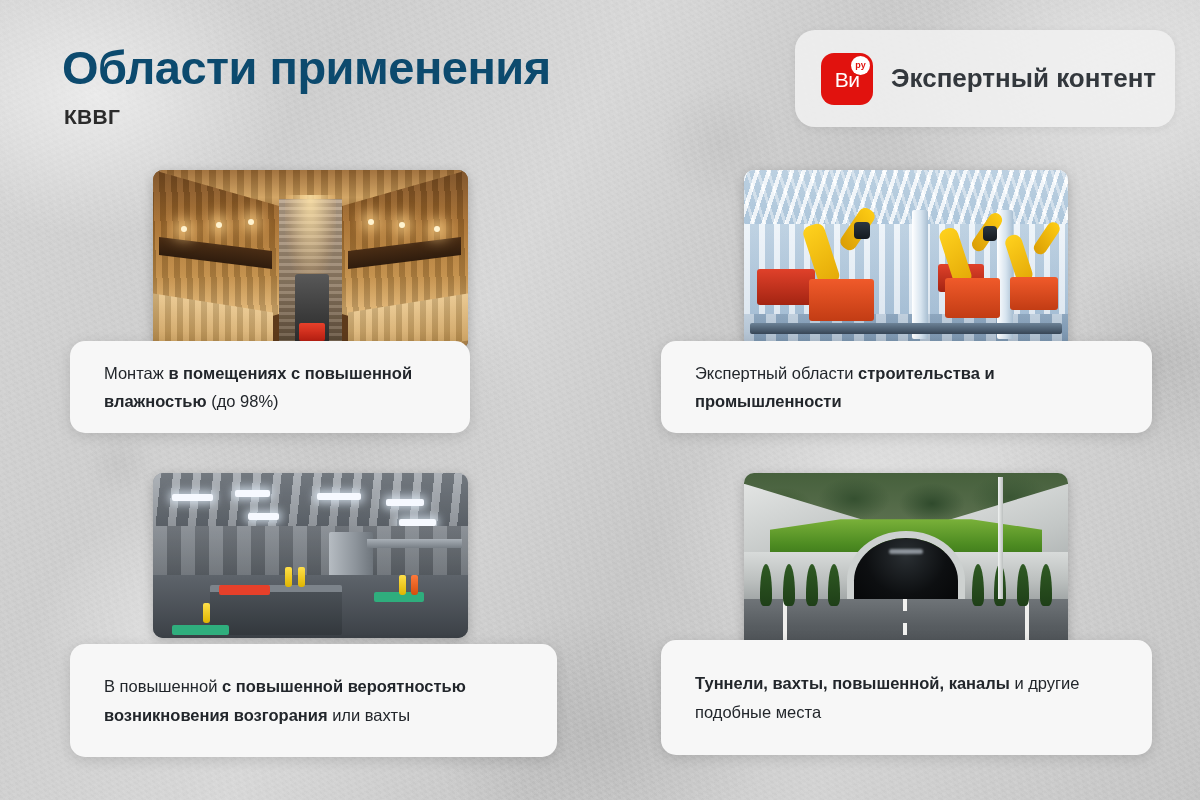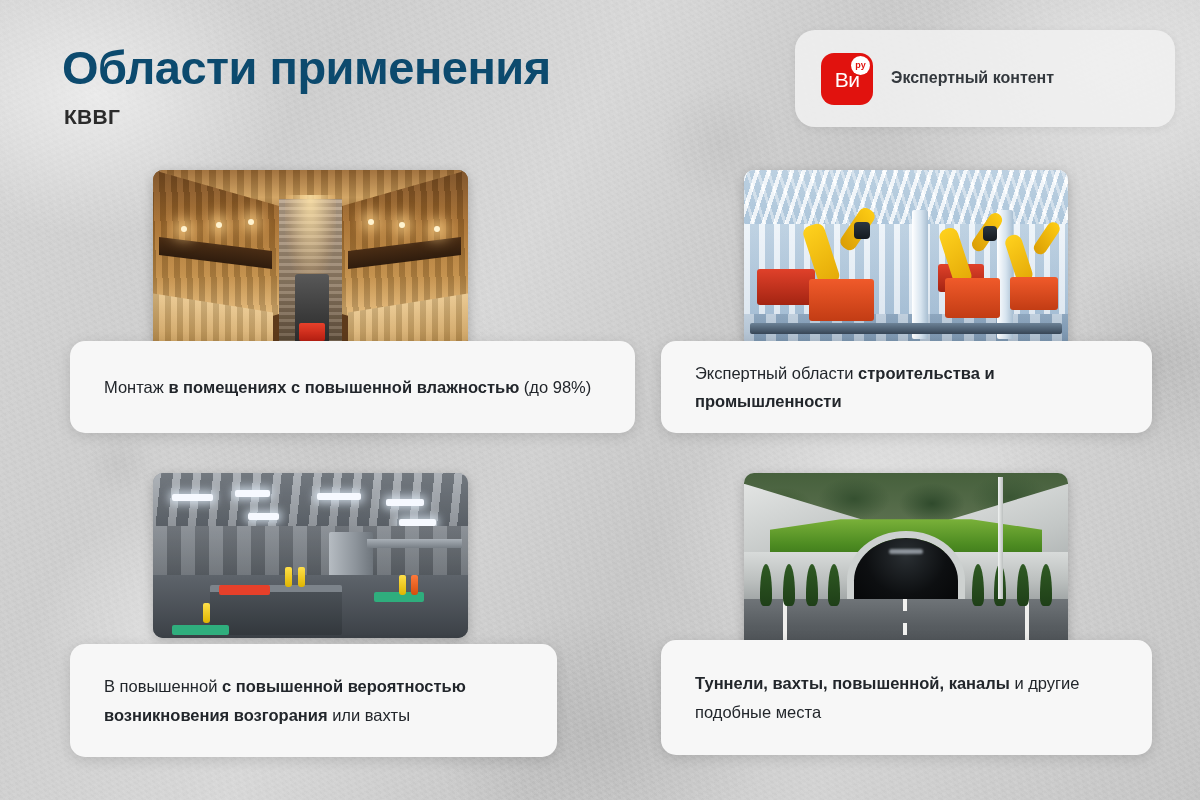--- a/index.html
+++ b/index.html
@@ -112,21 +112,21 @@
     color: #e1120e;
     font-size: 9px;
     font-weight: 700;
     display: flex;
     align-items: center;
     justify-content: center;
     line-height: 1;
   }
   .brand-lines { display: flex; flex-direction: column; gap: 3px; }
   .brand-line {
-    font-size: 16px;
+    font-size: 26px;
     font-weight: 700;
     color: #33383d;
     line-height: 1.18;
     white-space: nowrap;
   }
 
   
   .block { position: absolute; }
 
   .photo {
@@ -422,21 +422,21 @@
       <div class="sauna-bench-r"></div>
       <div class="sauna-stove"></div>
       <div class="sauna-lamp" style="left:9%;  top:31%;"></div>
       <div class="sauna-lamp" style="left:20%; top:29%;"></div>
       <div class="sauna-lamp" style="left:30%; top:27%;"></div>
       <div class="sauna-lamp" style="right:9%;  top:31%;"></div>
       <div class="sauna-lamp" style="right:20%; top:29%;"></div>
       <div class="sauna-lamp" style="right:30%; top:27%;"></div>
     </div>
   </div>
-  <div class="caption-card" style="left:70px; top:341px; width:565px; height:92px;">
+  <div class="caption-card" style="left:70px; top:341px; width:400px; height:92px;">
     <p class="caption-text">
       <span>Монтаж </span><b>в помещениях с повышенной влажностью</b><span> (до 98%)</span>
     </p>
   </div>
 </div>
 
 <div class="block">
   <div class="photo ph-factory" style="left:744px; top:170px; width:324px; height:180px;">
     <div class="photo-inner">
       <div class="fct-ceiling"></div>

